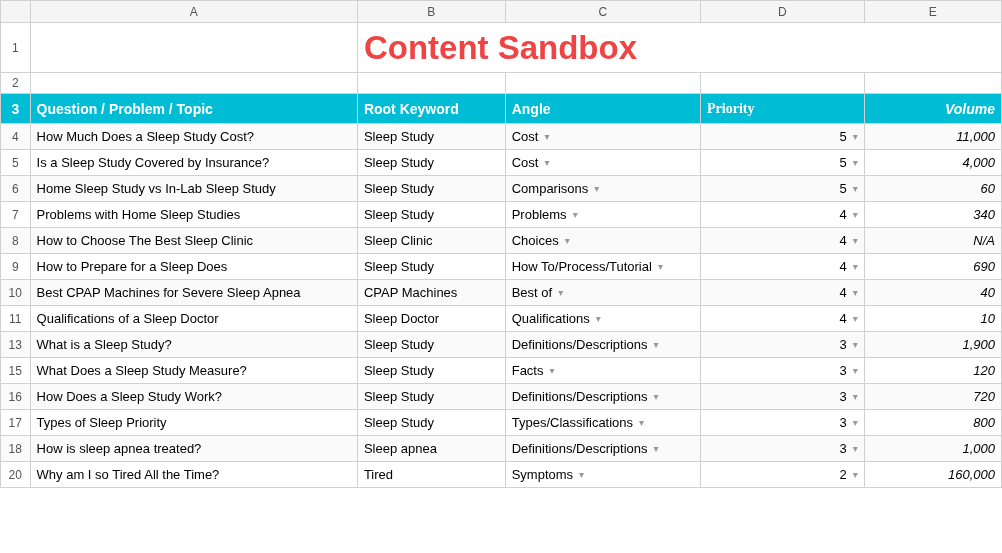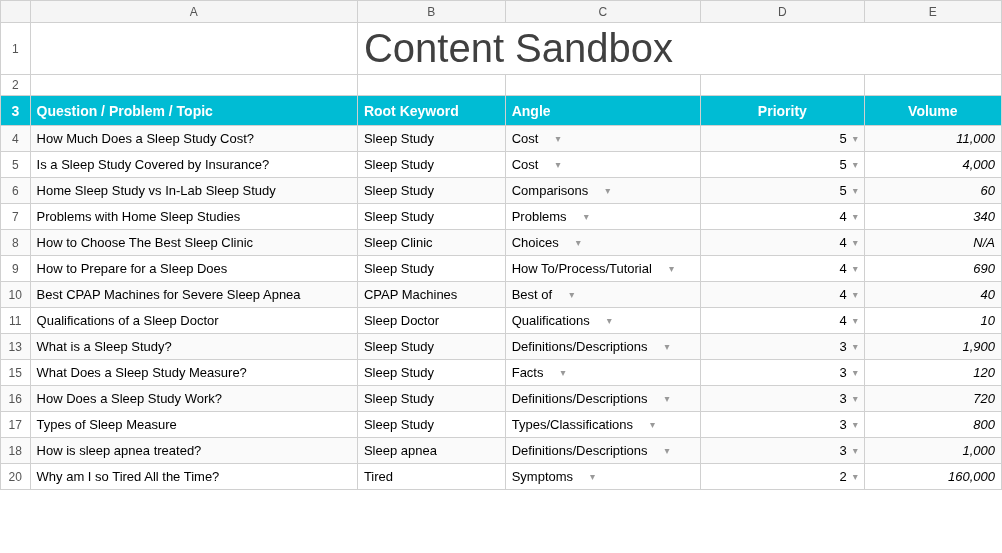--- a/index.html
+++ b/index.html
@@ -30,23 +30,23 @@
       width: 28px;
       min-width: 28px;
     }
     
     .title-row td {
       background: #fff;
       height: 50px;
       vertical-align: middle;
     }
     .title-text {
-      font-size: 40px;
-      font-weight: normal;
-      color: #404040;
+      font-size: 33px;
+      font-weight: bold;
+      color: #ef4444;
     }
     
     .empty-row td { height: 20px; background: #fff; }
     
     .header-row td {
       background: #00bcd4;
       color: #fff;
       font-weight: bold;
       font-size: 14px;
       height: 30px;
@@ -60,36 +60,36 @@
     }
     .data-row:nth-child(even) td { background: #fafafa; }
     
     .col-rn { width: 28px; }
     .col-a { width: 310px; }
     .col-b { width: 140px; }
     .col-c { width: 185px; }
     .col-d { width: 155px; }
     .col-e { width: 130px; }
     
-    .has-dropdown { position: relative; display: flex; align-items: center; gap: 14px; }
+    .has-dropdown { position: relative; display: flex; align-items: center; gap: 3px; }
     .dropdown-arrow {
       color: #999;
       font-size: 10px;
       margin-left: 3px;
     }
     
     .priority-cell { text-align: right; padding-right: 24px; }
     
     .volume-cell { text-align: right; font-style: italic; }
     
     .hdr-a { }
     .hdr-b { }
     .hdr-c { }
-    .hdr-d { text-align: center; padding-right: 20px; }
-    .hdr-e { text-align: center; }
+    .hdr-d { text-align: left; padding-right: 20px; font-family: Liberation Serif, serif; }
+    .hdr-e { text-align: right; font-style: italic; }
   </style>
 </head>
 <body>
 
 <table class="spreadsheet" cellspacing="0" cellpadding="0">
 
   <thead>
     <tr>
       <th class="col-header col-rn"></th>
       <th class="col-header col-a">A</th>
@@ -320,21 +320,21 @@
         <td class="col-d priority-cell">
           <span style="display:flex;justify-content:flex-end;align-items:center;gap:3px;">
             <span>3</span>
             <span class="dropdown-arrow">▾</span>
           </span>
         </td>
         <td class="col-e volume-cell">720</td>
       </tr>
       <tr class="data-row">
         <td class="row-num">17</td>
-        <td class="col-a">Types of Sleep Measure</td>
+        <td class="col-a">Types of Sleep Priority</td>
         <td class="col-b">Sleep Study</td>
         <td class="col-c">
           <span class="has-dropdown">
             <span>Types/Classifications</span>
             <span class="dropdown-arrow">▾</span>
           </span>
         </td>
         <td class="col-d priority-cell">
           <span style="display:flex;justify-content:flex-end;align-items:center;gap:3px;">
             <span>3</span>

